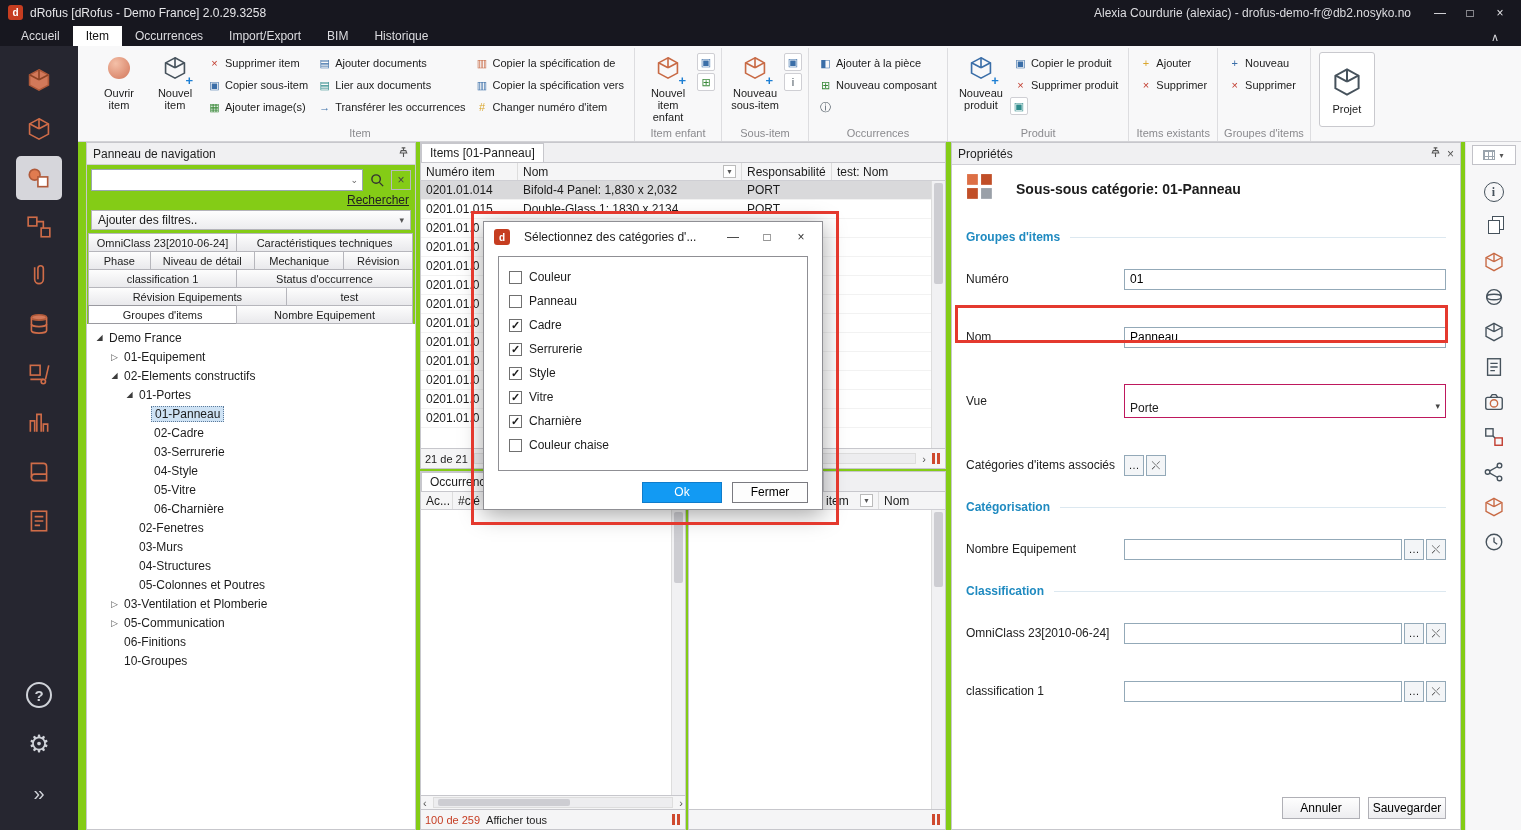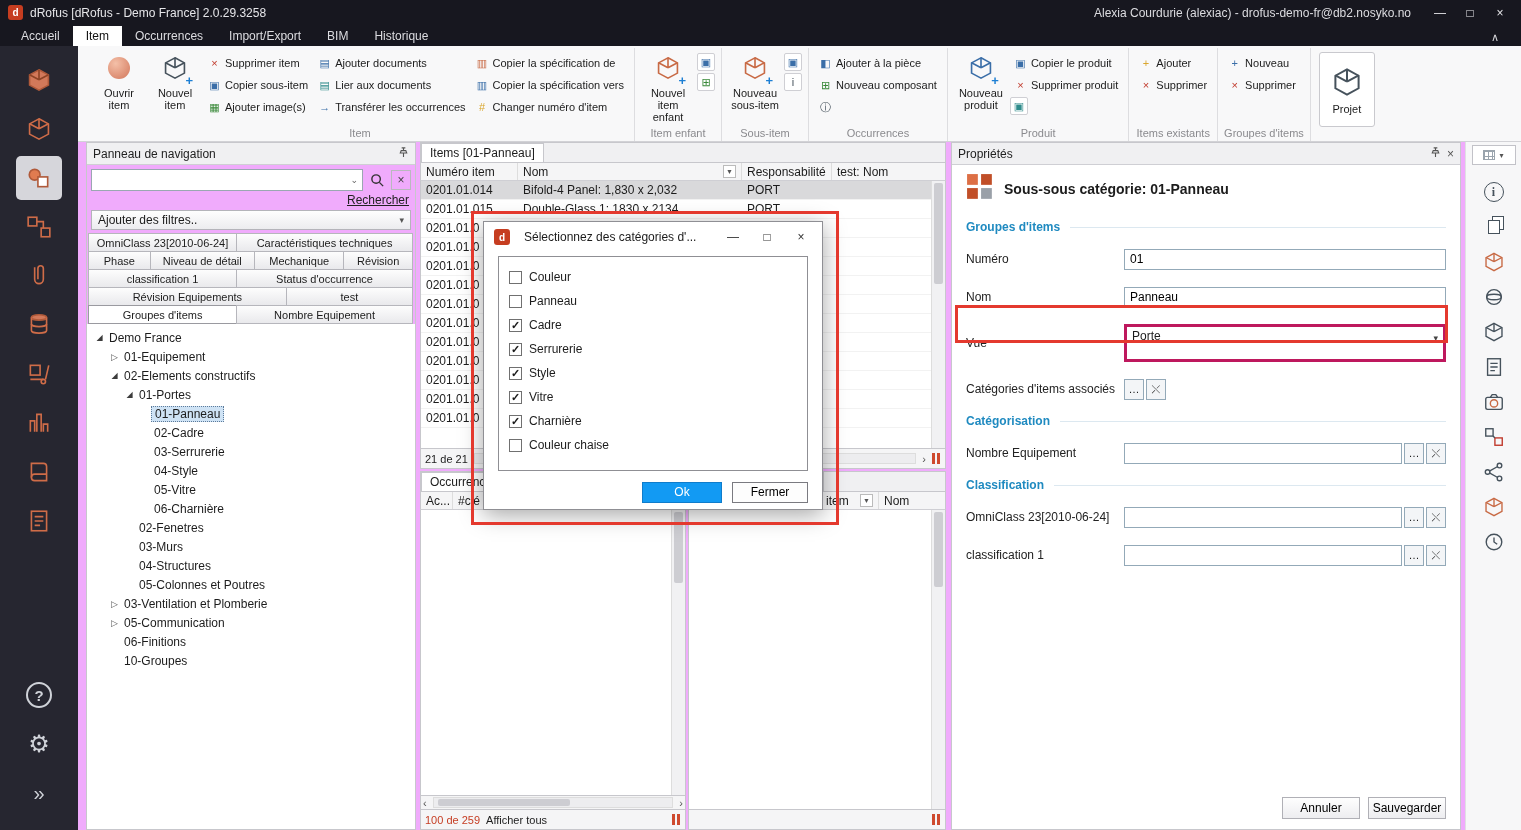--- a/index.html
+++ b/index.html
@@ -46,21 +46,21 @@
   .red{color:#c0392b}.blu{color:#3a6ea8}.grn{color:#3a8a3a}.org{color:#c86a45}.amb{color:#d9a62e}.tea{color:#2e8b8b}.slate{color:#46525c}
   .sphere{width:22px;height:22px;border-radius:50%;background:radial-gradient(circle at 35% 30%,#f4c0a8,#d2765a);display:block}
   .bplus{position:absolute;right:-3px;bottom:-3px;color:#1d7fd4;font-style:normal;font-weight:bold;font-size:13px;line-height:10px}
   .projbtn{width:56px;border:1px solid #c9c9ce;background:#fff;border-radius:3px;margin:4px 2px 14px 8px;display:flex;flex-direction:column;align-items:center;justify-content:center;font-size:11px;cursor:pointer}
   .projbtn .bigico{width:34px;height:34px}
   .cubesvg{fill:none;stroke:currentColor;stroke-width:1.5;width:100%;height:100%;display:block}
   .i26{width:26px;height:26px;display:block}
   .i22{width:22px;height:22px;display:block}
 
   
-  .main{flex:1;display:flex;min-height:0;background:#f0abfc}
+  .main{flex:1;display:flex;min-height:0;background:#84cc16}
   .panel-head{height:22px;background:#f0f0f2;border-bottom:1px solid #cfcfd4;display:flex;align-items:center;padding:0 6px;font-size:12px;color:#222}
   .ph-icons{margin-left:auto;display:flex;align-items:center;gap:6px;color:#555}
   .ph-x{cursor:pointer;font-size:12px}
 
   
   .navpanel{width:330px;margin-left:8px;border:1px solid #c7c7cc;display:flex;flex-direction:column;flex:none}
   .search-row{display:flex;align-items:center;gap:3px;padding:4px 4px 1px}
   .search-box{flex:1;display:flex;align-items:center;border:1px solid #9aa7b1;height:22px;background:#fff}
   .search-box input{flex:1;border:none;outline:none;height:18px;font-size:12px;padding:0 4px;font-family:"Liberation Sans",sans-serif}
   .sb-caret{color:#666;font-size:9px;padding:0 4px;cursor:pointer}
@@ -103,29 +103,29 @@
   .colico{width:3px;height:11px;background:#cf4a2e;box-shadow:5px 0 0 #cf4a2e;margin-right:6px;cursor:pointer}
   .bottomrow{display:flex;flex:1;min-height:0;margin-top:2px}
   .subpanel{display:flex;flex-direction:column;min-width:0}
   .occpanel{width:266px;flex:none}
   .detailpanel{flex:1;margin-left:2px}
   .emptybody{flex:1;background:#fff;border:1px solid #c7c7cc;border-top:none;position:relative}
 
   
   .propspanel{width:510px;margin-left:5px;border:1px solid #c7c7cc;display:flex;flex-direction:column;flex:none}
   .props-body{flex:1;display:flex;flex-direction:column;padding:8px 14px 10px;overflow:hidden;background:#fff}
-  .ptrow{display:flex;align-items:center;gap:10px;margin-bottom:10px}
+  .ptrow{display:flex;align-items:center;gap:22px;margin-bottom:20px}
   .ptitle{font-size:14px;font-weight:bold;color:#1c1c1c}
   .sec{display:flex;align-items:center;color:#1f8ac0;font-weight:bold;font-size:12px;margin:6px 0 6px}
   .sec::after{content:"";flex:1;border-top:1px solid #dce8f0;margin-left:10px}
-  .frow{display:flex;align-items:center;margin:8px 0;min-height:22px}
+  .frow{display:flex;align-items:center;margin:18px 0;min-height:22px}
   .flabel{width:158px;flex:none;font-size:12px;color:#222}
   .fctrl{flex:1;display:flex;align-items:center;gap:2px}
   .tbox{flex:1;height:21px;border:1px solid #93a9b8;font-size:12px;padding:0 5px;font-family:"Liberation Sans",sans-serif;outline:none;background:#fff;min-width:0}
-  .selbox{flex:1;height:21px;border:3px solid #be185d;background:#fff;display:flex;align-items:flex-end;padding:16px 5px;font-size:12px;cursor:pointer}
+  .selbox{flex:1;height:21px;border:1px solid #be185d;background:#fff;display:flex;align-items:flex-start;padding:16px 5px;font-size:12px;cursor:pointer}
   .selbox .caret{margin-left:auto;font-size:9px;color:#444}
   .mbtn{width:20px;height:21px;border:1px solid #93a9b8;background:#f3f5f7;display:flex;align-items:center;justify-content:center;font-size:11px;cursor:pointer;flex:none}
   .props-foot{margin-top:auto;display:flex;justify-content:flex-end;gap:8px;padding-top:8px}
   .pbtn{min-width:78px;height:22px;border:1px solid #b0b0b6;background:linear-gradient(#fefefe,#ededf0);font-size:12px;cursor:pointer;font-family:"Liberation Sans",sans-serif}
 
   
   .rightstrip{flex:1;margin-left:4px;background:#f7f7f8;border-left:1px solid #e0e0e3;display:flex;flex-direction:column;align-items:center;padding-top:3px}
   .gridbtn{width:44px;height:20px;border:1px solid #c2c2c8;background:#fff;display:flex;align-items:center;justify-content:center;gap:4px;cursor:pointer;margin-bottom:12px}
   .gridglyph{width:12px;height:10px;background:linear-gradient(#9aa4ad 1px,transparent 1px),linear-gradient(90deg,#9aa4ad 1px,transparent 1px);background-size:4px 5px;border:1px solid #9aa4ad}
   .rsi{width:30px;height:30px;display:flex;align-items:center;justify-content:center;color:#46525c;cursor:pointer;margin-bottom:5px}

